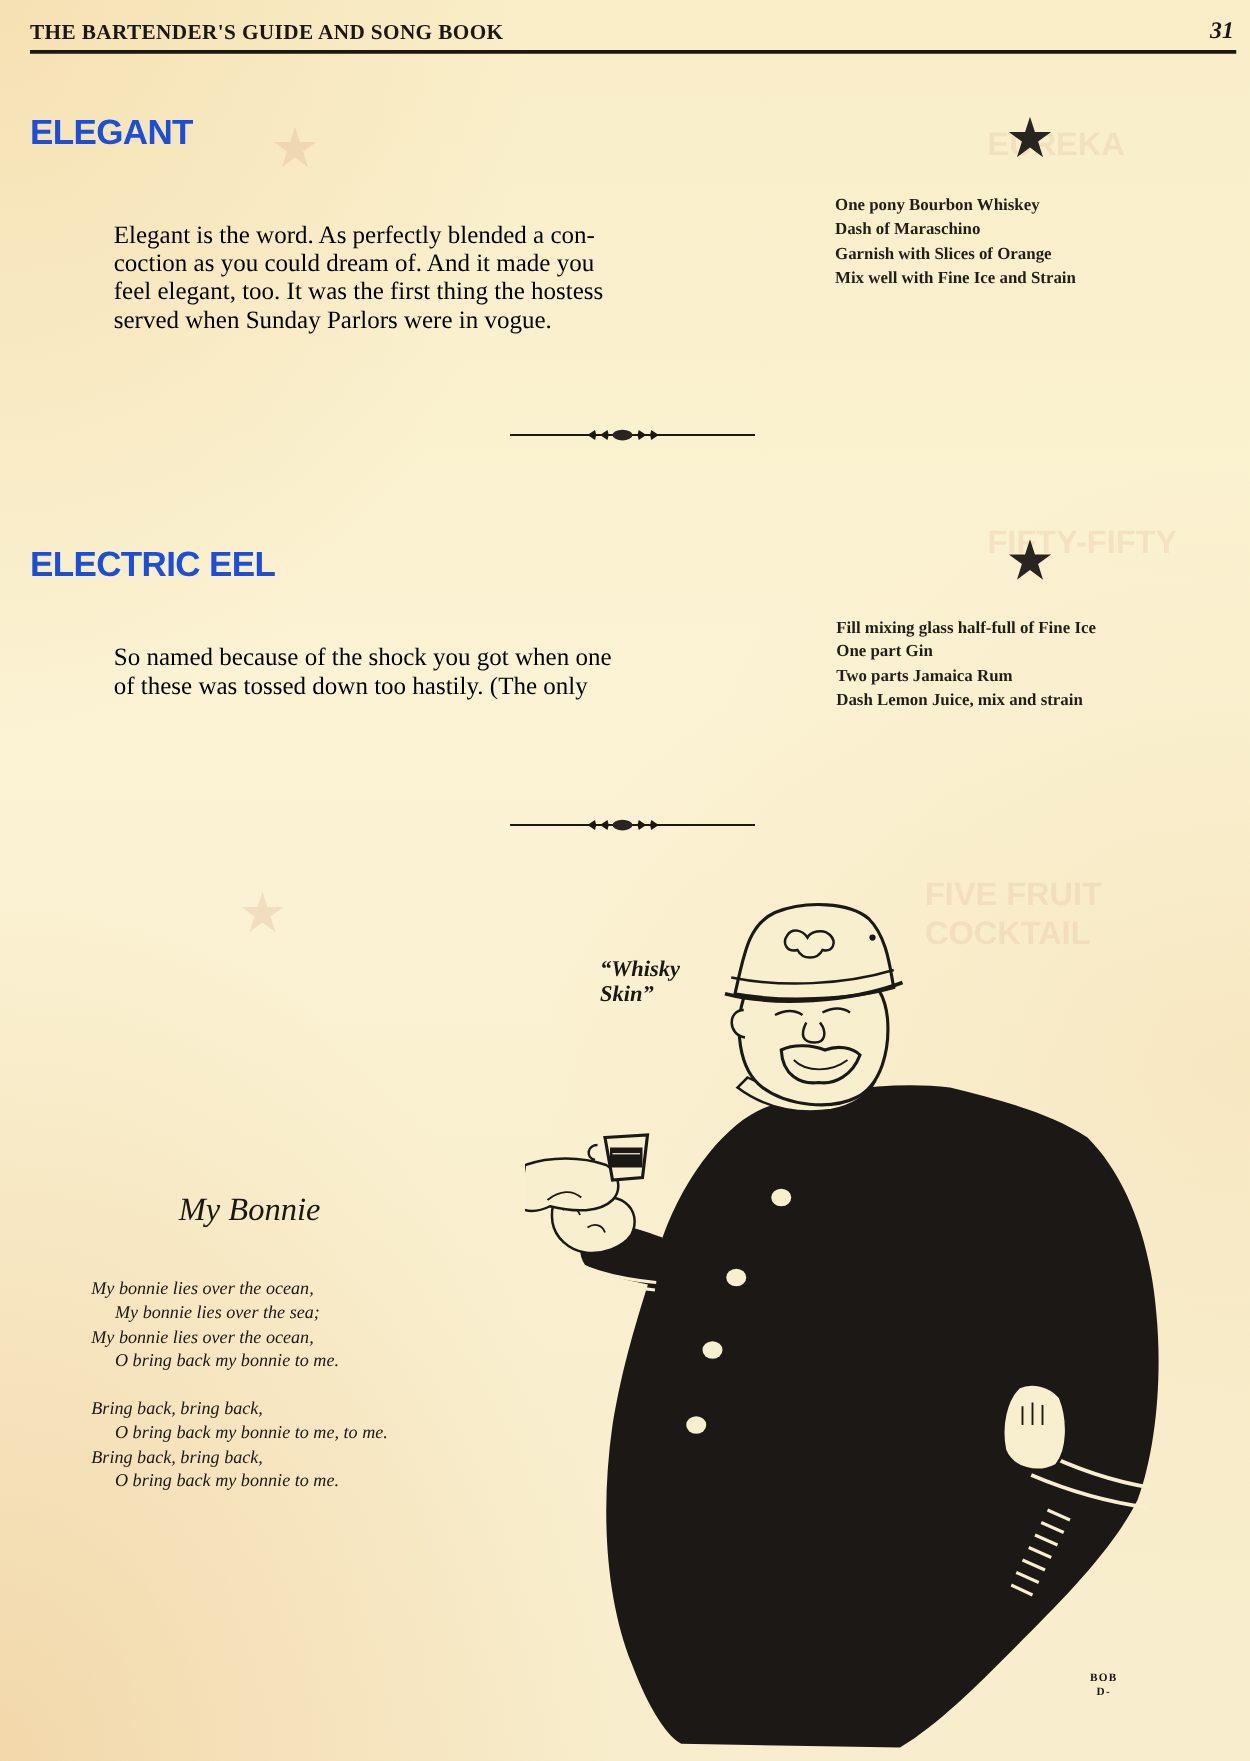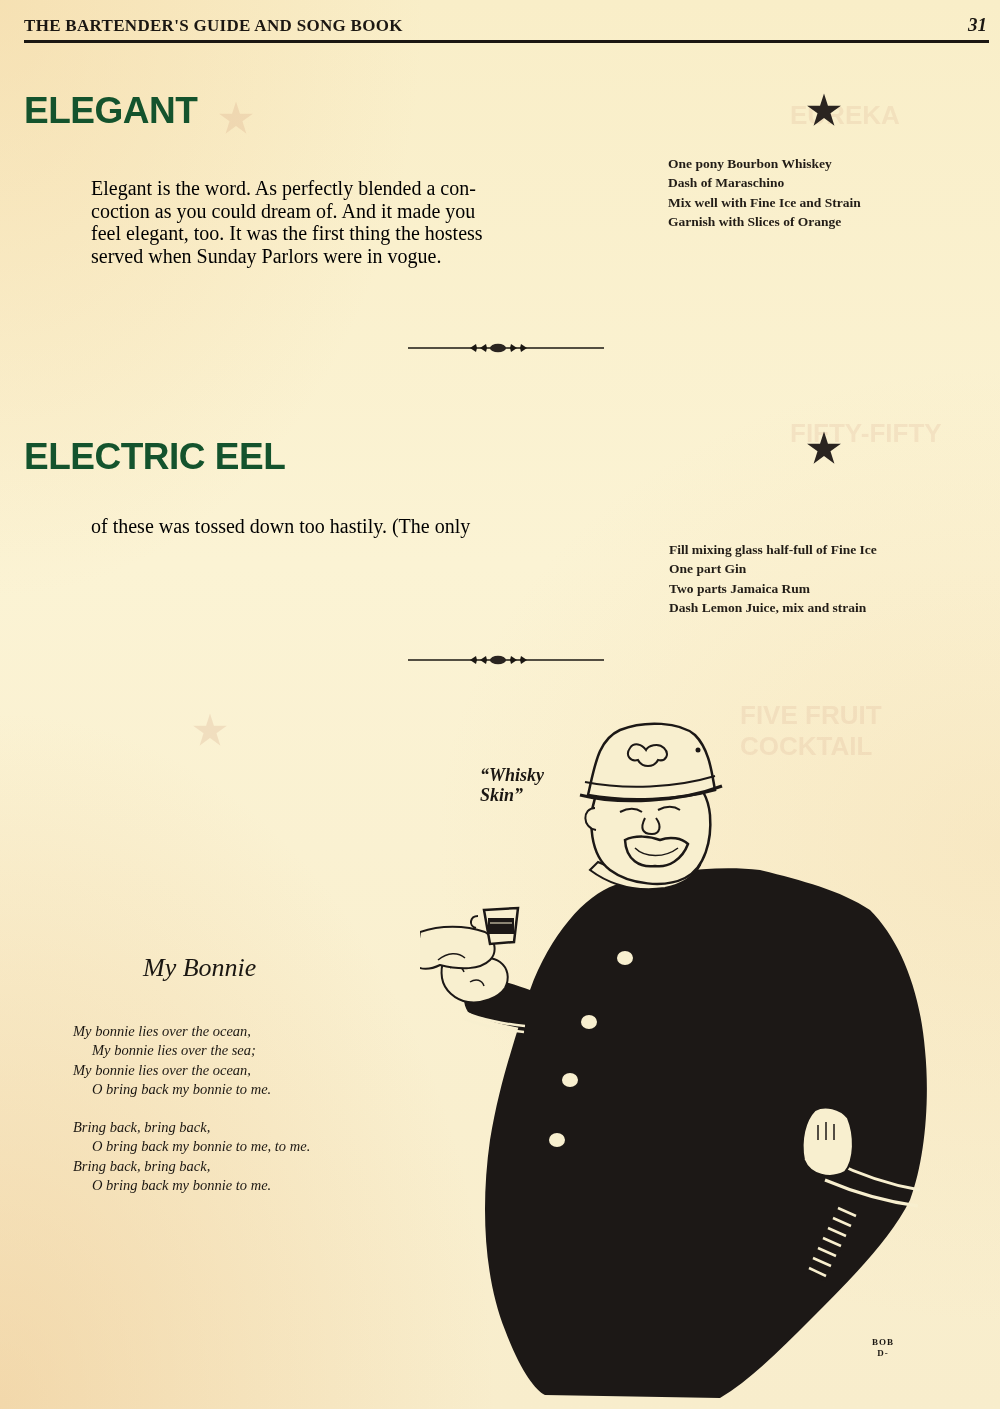--- a/index.html
+++ b/index.html
@@ -26,22 +26,22 @@
     font-family: "Liberation Serif", serif; font-weight: bold;
     font-size: 17px; letter-spacing: 0.3px;
   }
   .running-head .page-num {
     position: absolute; right: 2px; top: 0px;
     font-family: "Liberation Serif", serif; font-weight: bold; font-size: 19px; font-style: italic;
   }
 
   .heading {
     font-family: "Liberation Sans", "DejaVu Sans", sans-serif;
-    font-weight: bold; font-size: 37px; letter-spacing: -0.5px;
-    color: #14532d;
+    font-weight: bold; font-size: 28px; letter-spacing: -0.5px;
+    color: #1d4ed8;
   }
   .body-text {
     font-family: "Liberation Serif", serif;
     font-size: 20px; line-height: 22.5px; color: #000000;
   }
   .recipe {
     font-family: "Liberation Serif", serif; font-weight: bold;
     font-size: 13.5px; line-height: 19.3px; color: #221d17;
   }
   .star { width: 36px; height: 36px; }
@@ -108,22 +108,22 @@
   </div>
   <div class="abs body-text" style="left:91px; top:177px; width:520px;">
     <div>Elegant is the word.  As perfectly blended a con-</div>
     <div>coction as you could dream of.  And it made you</div>
     <div>feel elegant, too.  It was the first thing the hostess</div>
     <div>served when Sunday Parlors were in vogue.</div>
   </div>
   <div class="abs recipe" style="left:668px; top:154px; width:300px;">
     <div>One pony Bourbon Whiskey</div>
     <div>Dash of Maraschino</div>
+    <div>Garnish with Slices of Orange</div>
     <div>Mix well with Fine Ice and Strain</div>
-    <div>Garnish with Slices of Orange</div>
   </div>
 </section>
 
 <div class="abs ornament" style="left:408px; top:341px;">
   <svg width="196" height="14" viewBox="0 0 196 14">
     <line x1="0" y1="7" x2="196" y2="7" stroke="#1b1712" stroke-width="1.6"></line>
     <polygon points="62,7 68,3 69,7 68,11" fill="#1b1712"></polygon>
     <polygon points="72,7 78,3 79,7 78,11" fill="#1b1712"></polygon>
     <ellipse cx="90" cy="7" rx="8" ry="4.3" fill="#2a2420"></ellipse>
     <polygon points="109,7 103,3 102,7 103,11" fill="#1b1712"></polygon>
@@ -132,23 +132,24 @@
 </div>
 
 <section>
   <div class="abs heading" style="left:24px; top:436px;">ELECTRIC EEL</div>
   <div class="abs star" style="left:806px; top:430px;">
     <svg viewBox="0 0 100 100">
         <polygon points="50,4 61,38 97,38 68,59 79,94 50,72 21,94 32,59 3,38 39,38" fill="#2a2420"></polygon>
       </svg>
   </div>
   <div class="abs body-text" style="left:91px; top:515px; width:520px;">
+    <div>So named because of the shock you got when one</div>
     <div>of these was tossed down too hastily.  (The only</div>
   </div>
-  <div class="abs recipe" style="left:669px; top:492px; width:310px;margin-top:48px;">
+  <div class="abs recipe" style="left:669px; top:492px; width:310px;">
     <div>Fill mixing glass half-full of Fine Ice</div>
     <div>One part Gin</div>
     <div>Two parts Jamaica Rum</div>
     <div>Dash Lemon Juice, mix and strain</div>
   </div>
 </section>
 
 <div class="abs ornament" style="left:408px; top:653px;">
   <svg width="196" height="14" viewBox="0 0 196 14">
     <line x1="0" y1="7" x2="196" y2="7" stroke="#1b1712" stroke-width="1.6"></line>

